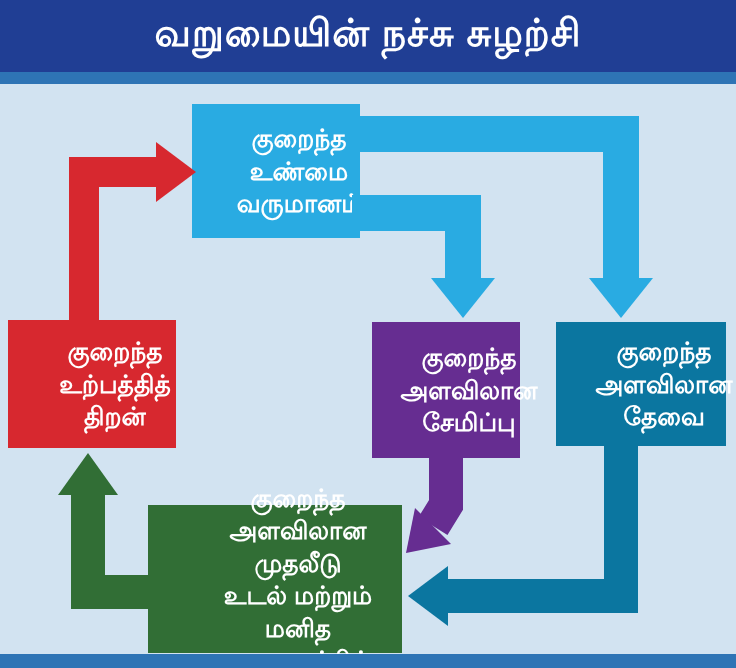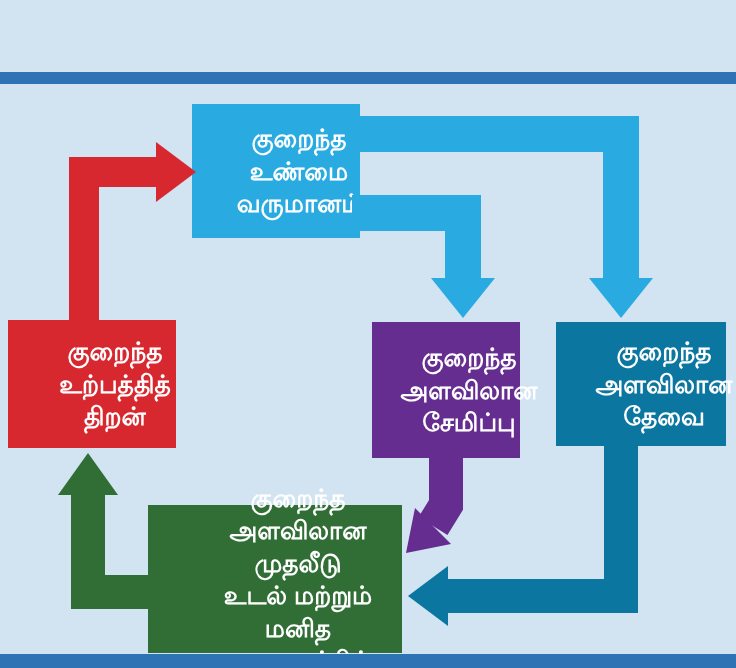--- a/index.html
+++ b/index.html
@@ -67,20 +67,23 @@
     top: 0; left: 0;
     width: 736px; height: 668px;
     pointer-events: none;
   }
 </style>
 </head>
 <body>
 
 <div class="frame" style="background-color: rgb(210, 227, 241);">
 
+  <header class="title-bar" style="background-color: rgb(32, 62, 148);">
+    <h1 class="title-text">வறுமையின் நச்சு சுழற்சி</h1>
+  </header>
   <div class="strip-top" style="background-color: rgb(46, 116, 181);"></div>
 
   <div class="box box-low-income" style="background-color: rgb(41, 171, 226);">
     <span class="box-label">குறைந்த
 உண்மை
 வருமானம்</span>
   </div>
 
   <div class="box box-low-productivity" style="background-color: rgb(215, 40, 47);">
     <span class="box-label">குறைந்த

